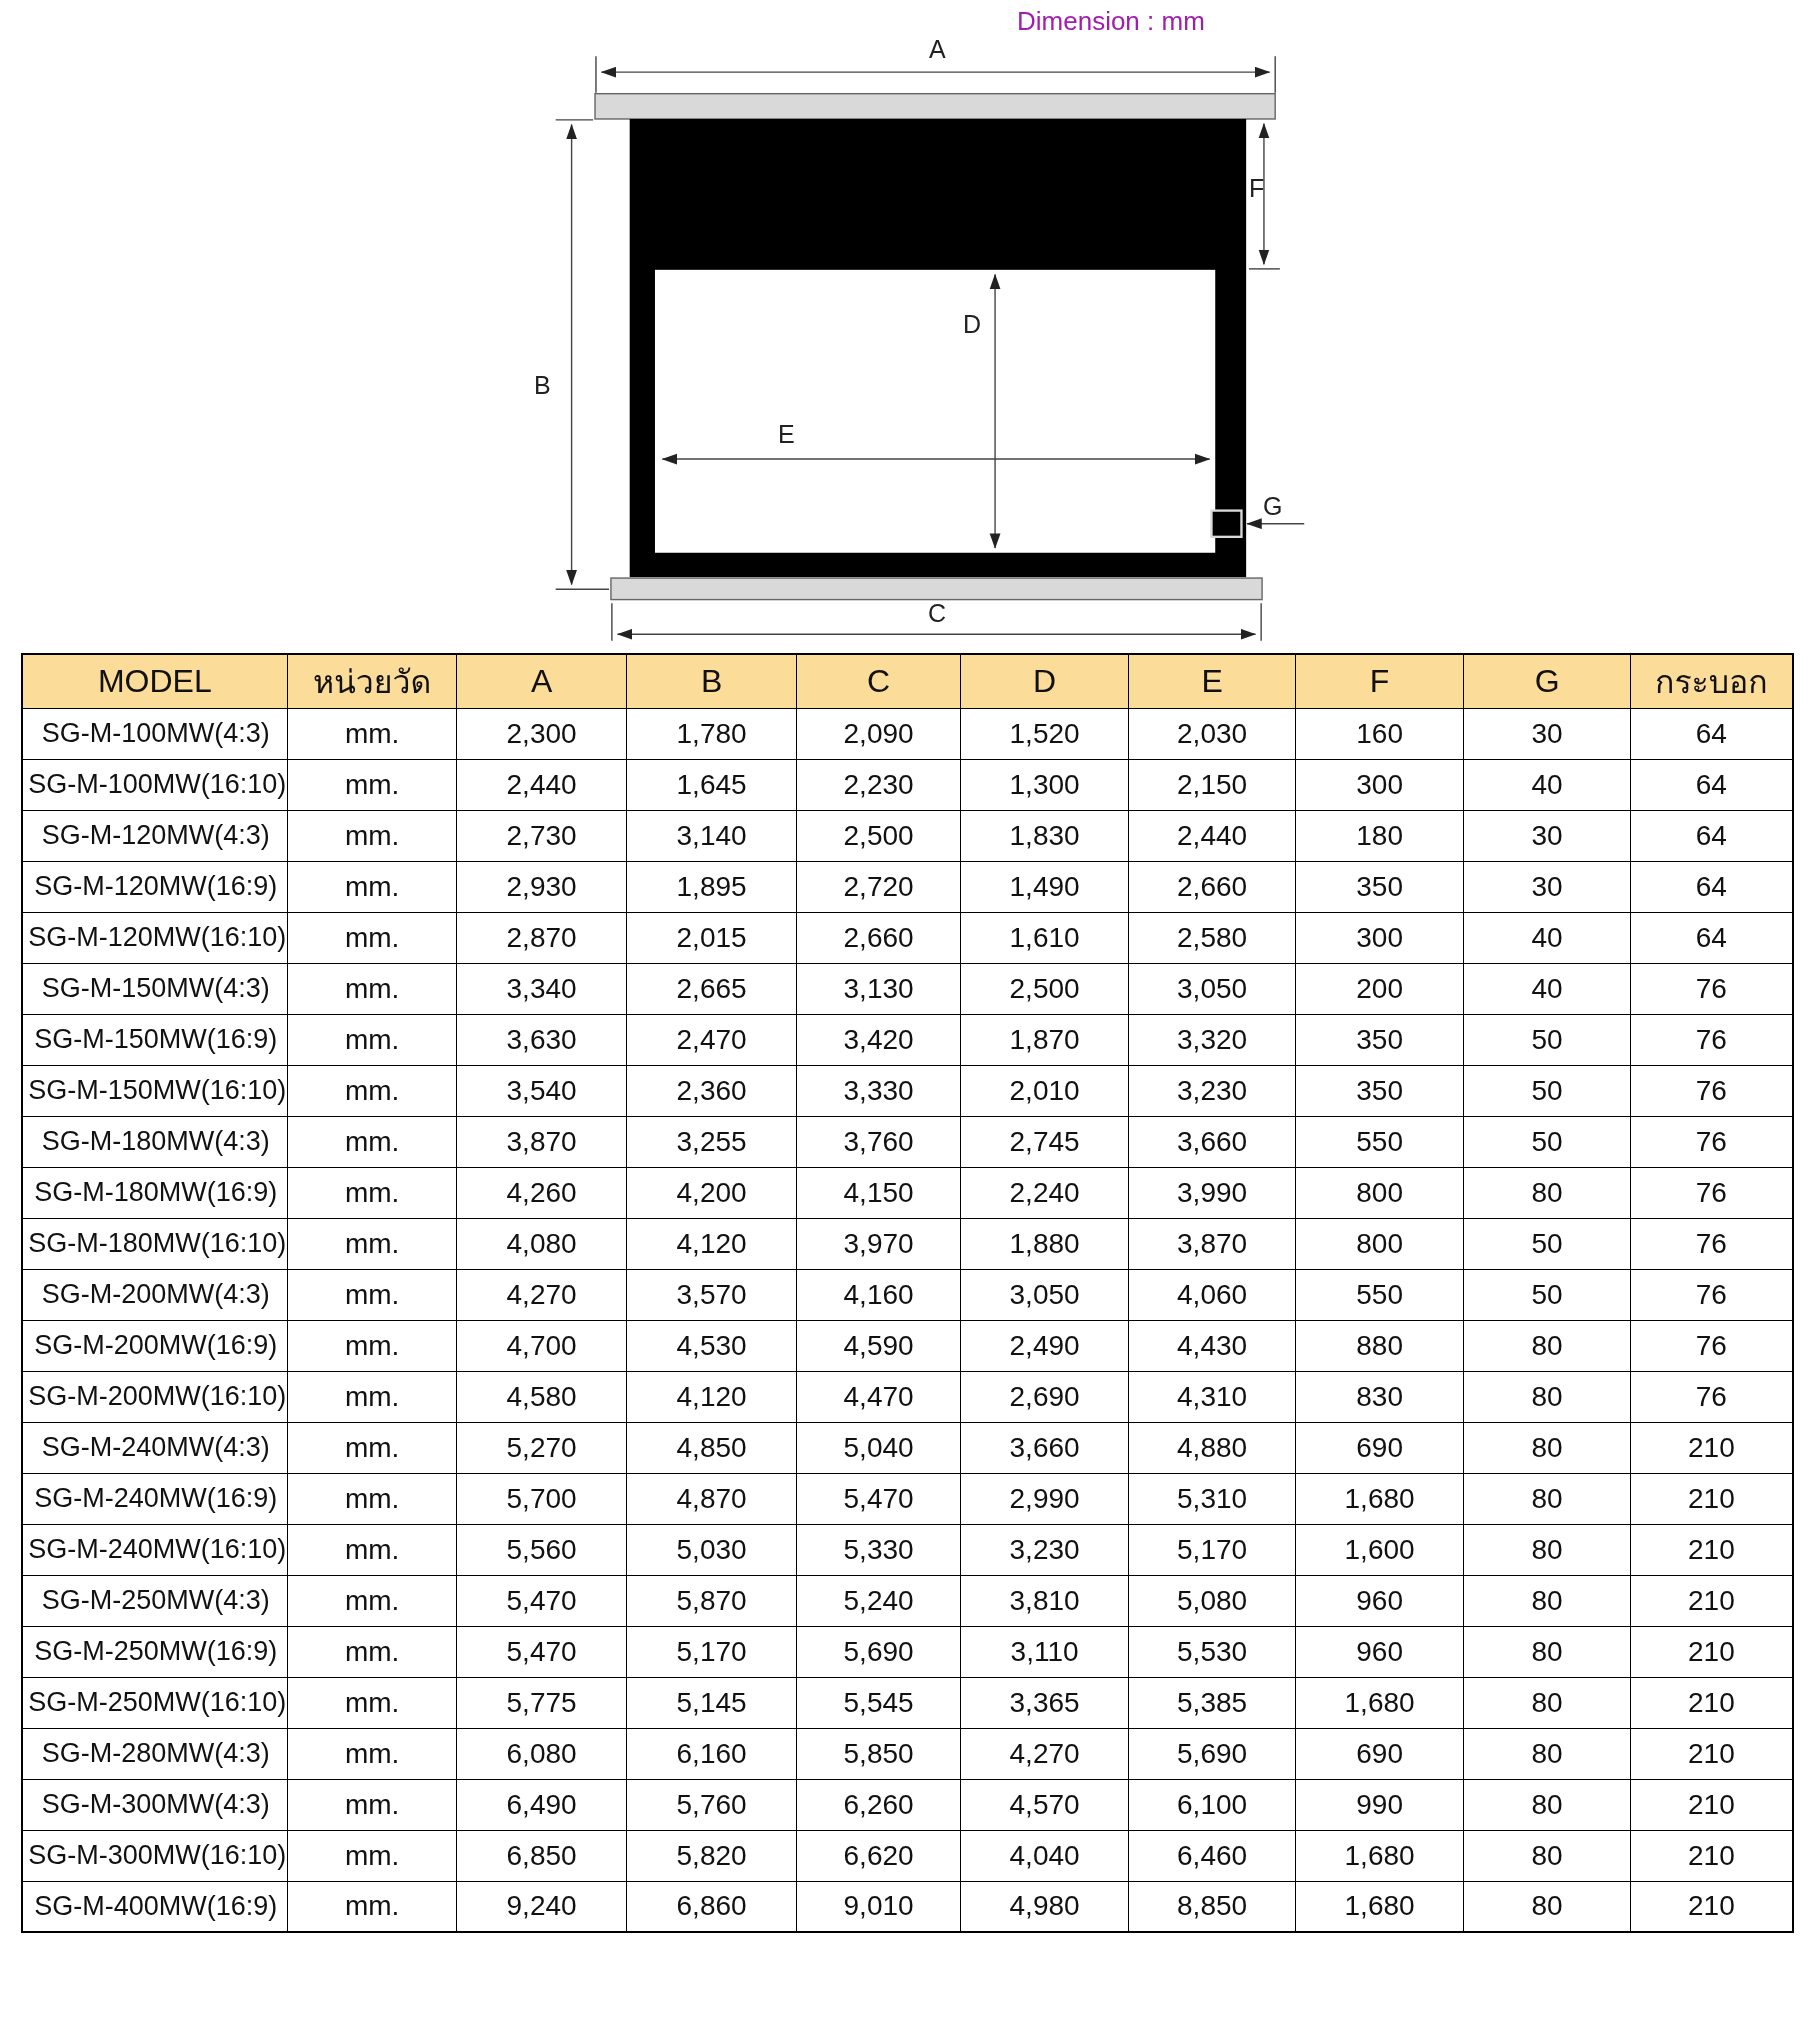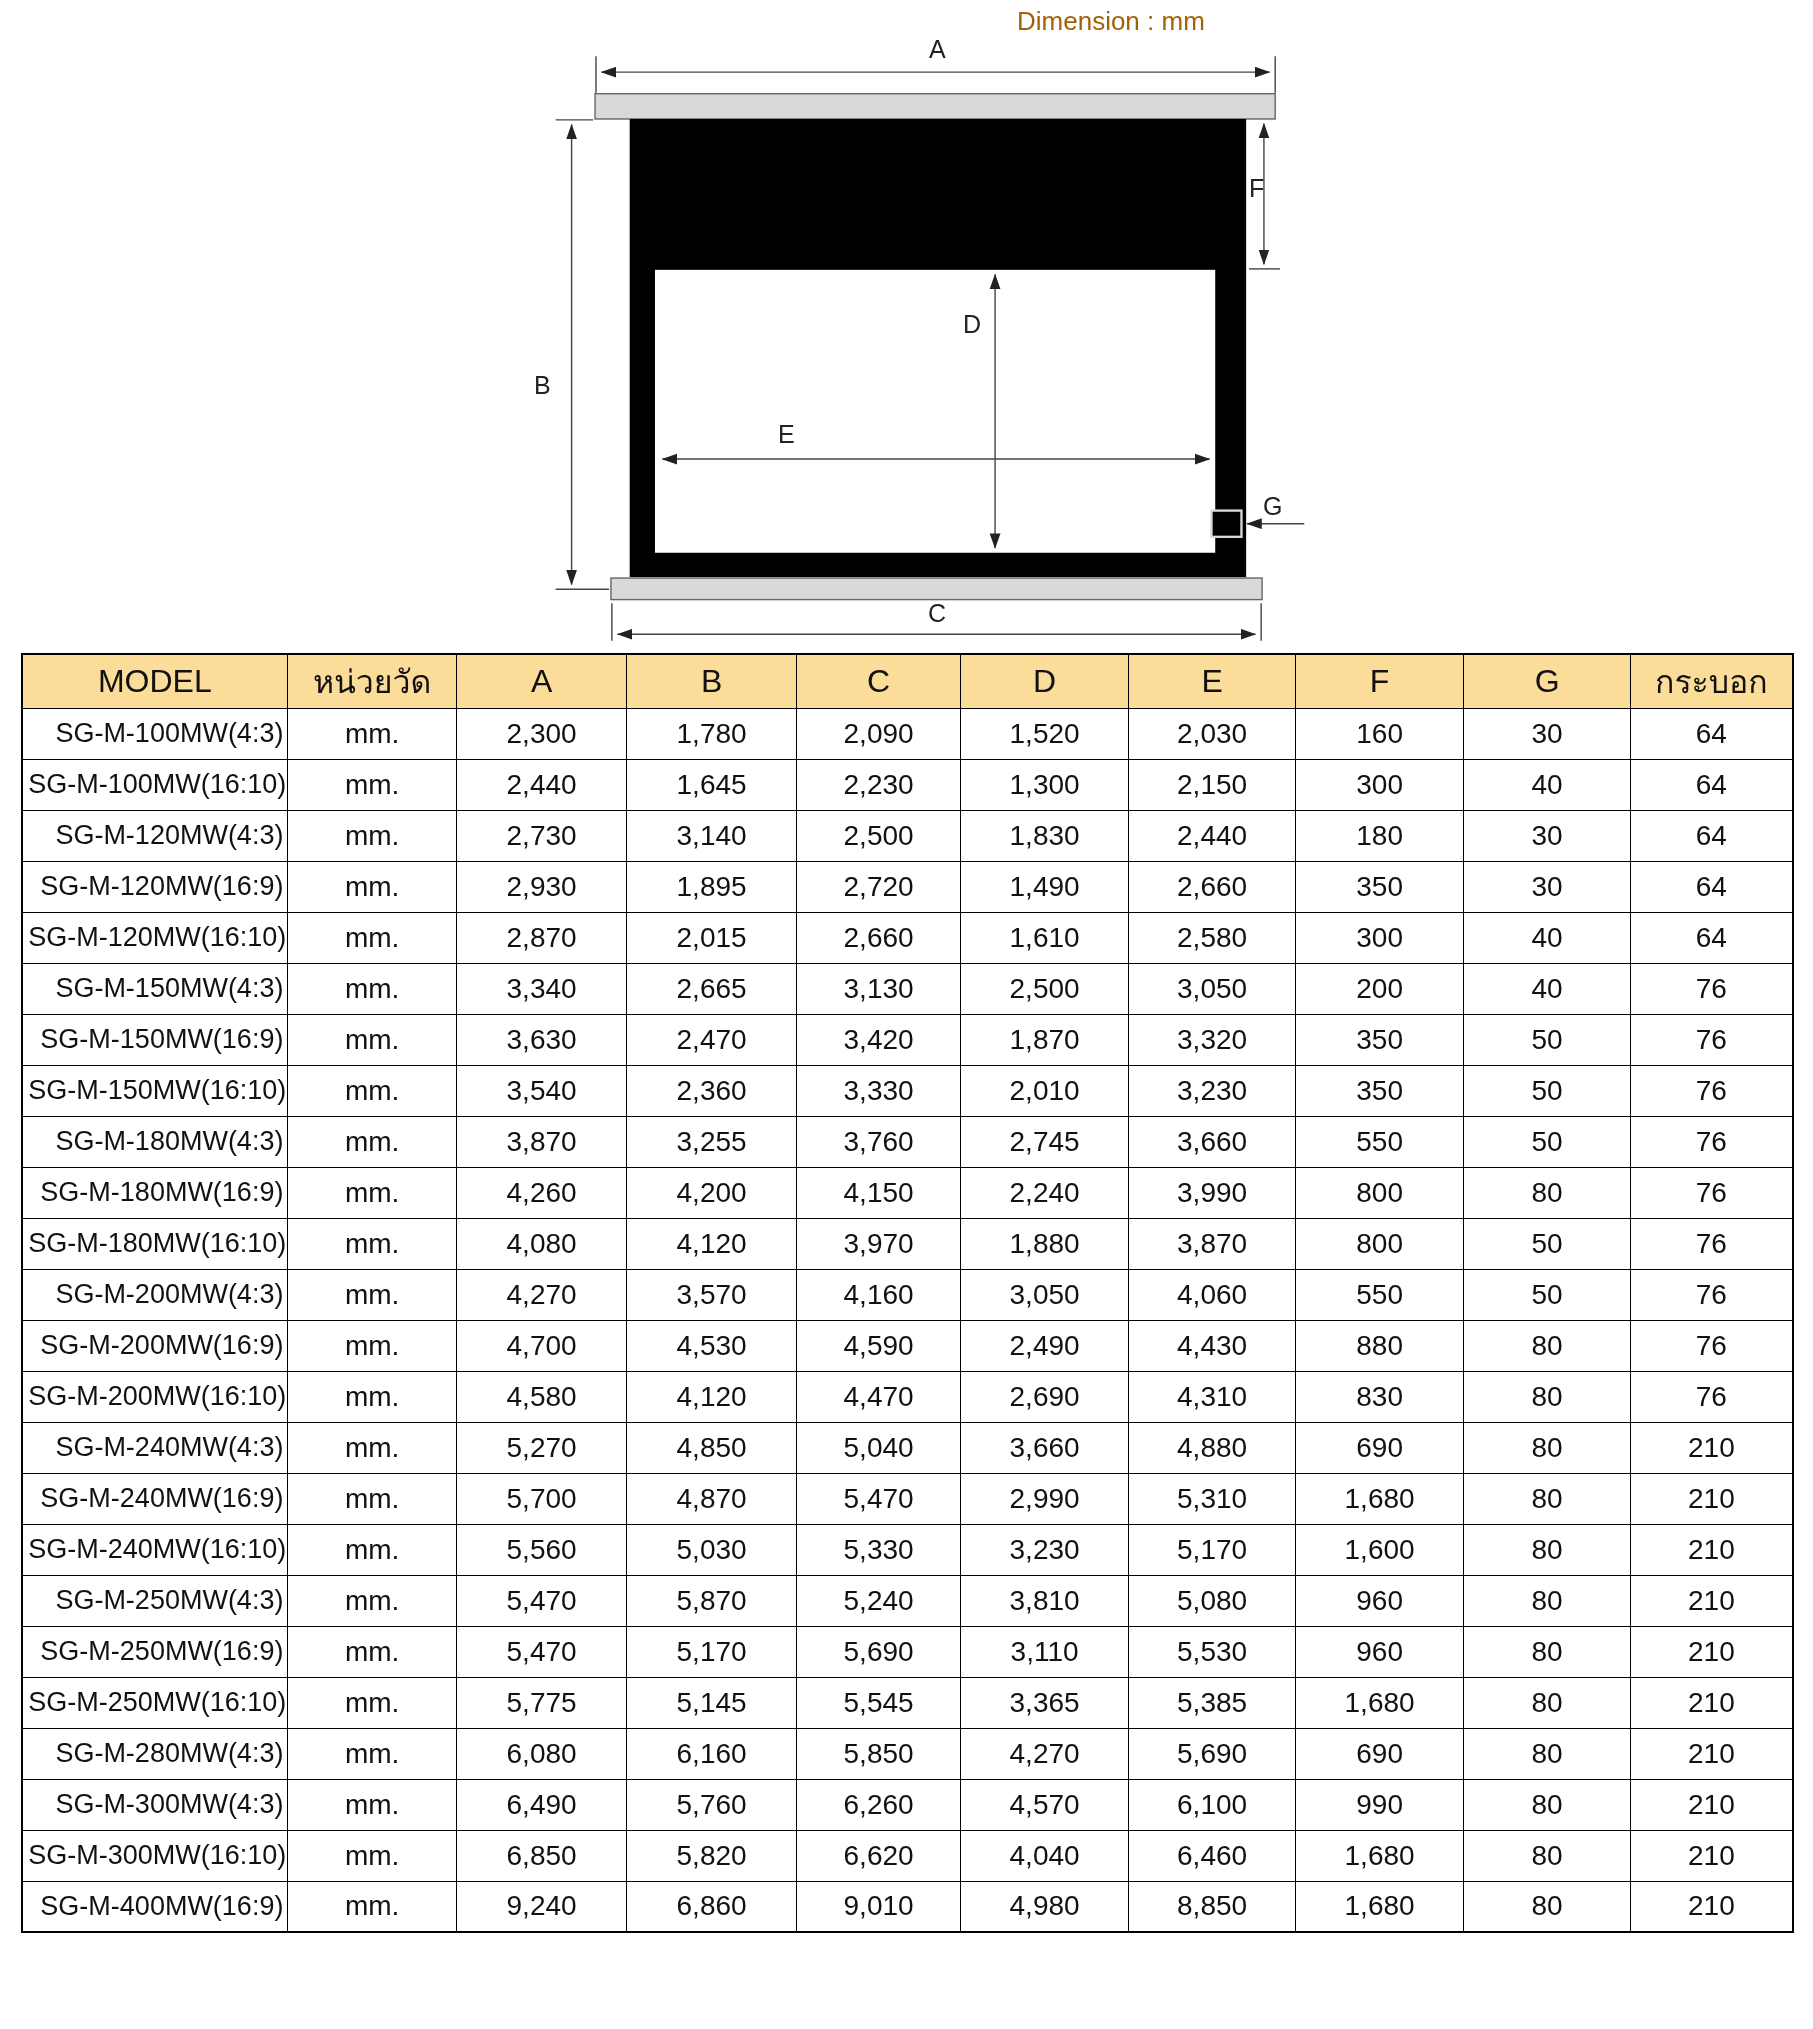--- a/index.html
+++ b/index.html
@@ -4,37 +4,37 @@
 <style>
   html,body{margin:0;padding:0;background:#fff;}
   .page{
     position:relative;width:1814px;height:2029px;background:#fff;overflow:hidden;
     font-family:"Liberation Sans","DejaVu Sans",sans-serif;color:#111;
   }
   
   .diagram{position:absolute;left:0;top:0;width:1814px;height:653px;}
   .diagram svg{position:absolute;left:0;top:0;}
   .dim-label{position:absolute;font-size:25px;color:#222;line-height:1;}
-  .diagram-title{position:absolute;left:1017px;top:5.6px;font-size:26px;color:#a16207;}
+  .diagram-title{position:absolute;left:1017px;top:5.6px;font-size:26px;color:#a21caf;}
   
   .spec-table{
     position:absolute;left:20.6px;top:653px;width:1773px;
     border-collapse:collapse;table-layout:fixed;
     font-size:28px;
   }
   .spec-table th,.spec-table td{
     border:1.9px solid var(--border,#000);
     text-align:center;vertical-align:middle;
     padding:0 3.7px;overflow:hidden;white-space:nowrap;
   }
   .spec-table{border:2.8px solid var(--border,#000);}
   .spec-table thead tr{height:54px;}
   .spec-table tbody tr{height:51px;background:#fff;}
   .spec-table th{background:var(--header-bg,#fbdc98);font-weight:normal;font-size:32px;}
-  .spec-table td.model{text-align:right;padding-left:5.6px;font-size:27px;}
+  .spec-table td.model{text-align:center;padding-left:5.6px;font-size:27px;}
 </style>
 </head>
 <body>
 
 <div class="page">
 
   <div class="diagram">
     <svg width="1814" height="653" viewBox="0 0 1936 697">
       <defs>
         <marker id="arr" viewBox="0 0 10 7" refX="9.5" refY="3.5" markerWidth="11" markerHeight="8" orient="auto-start-reverse">

